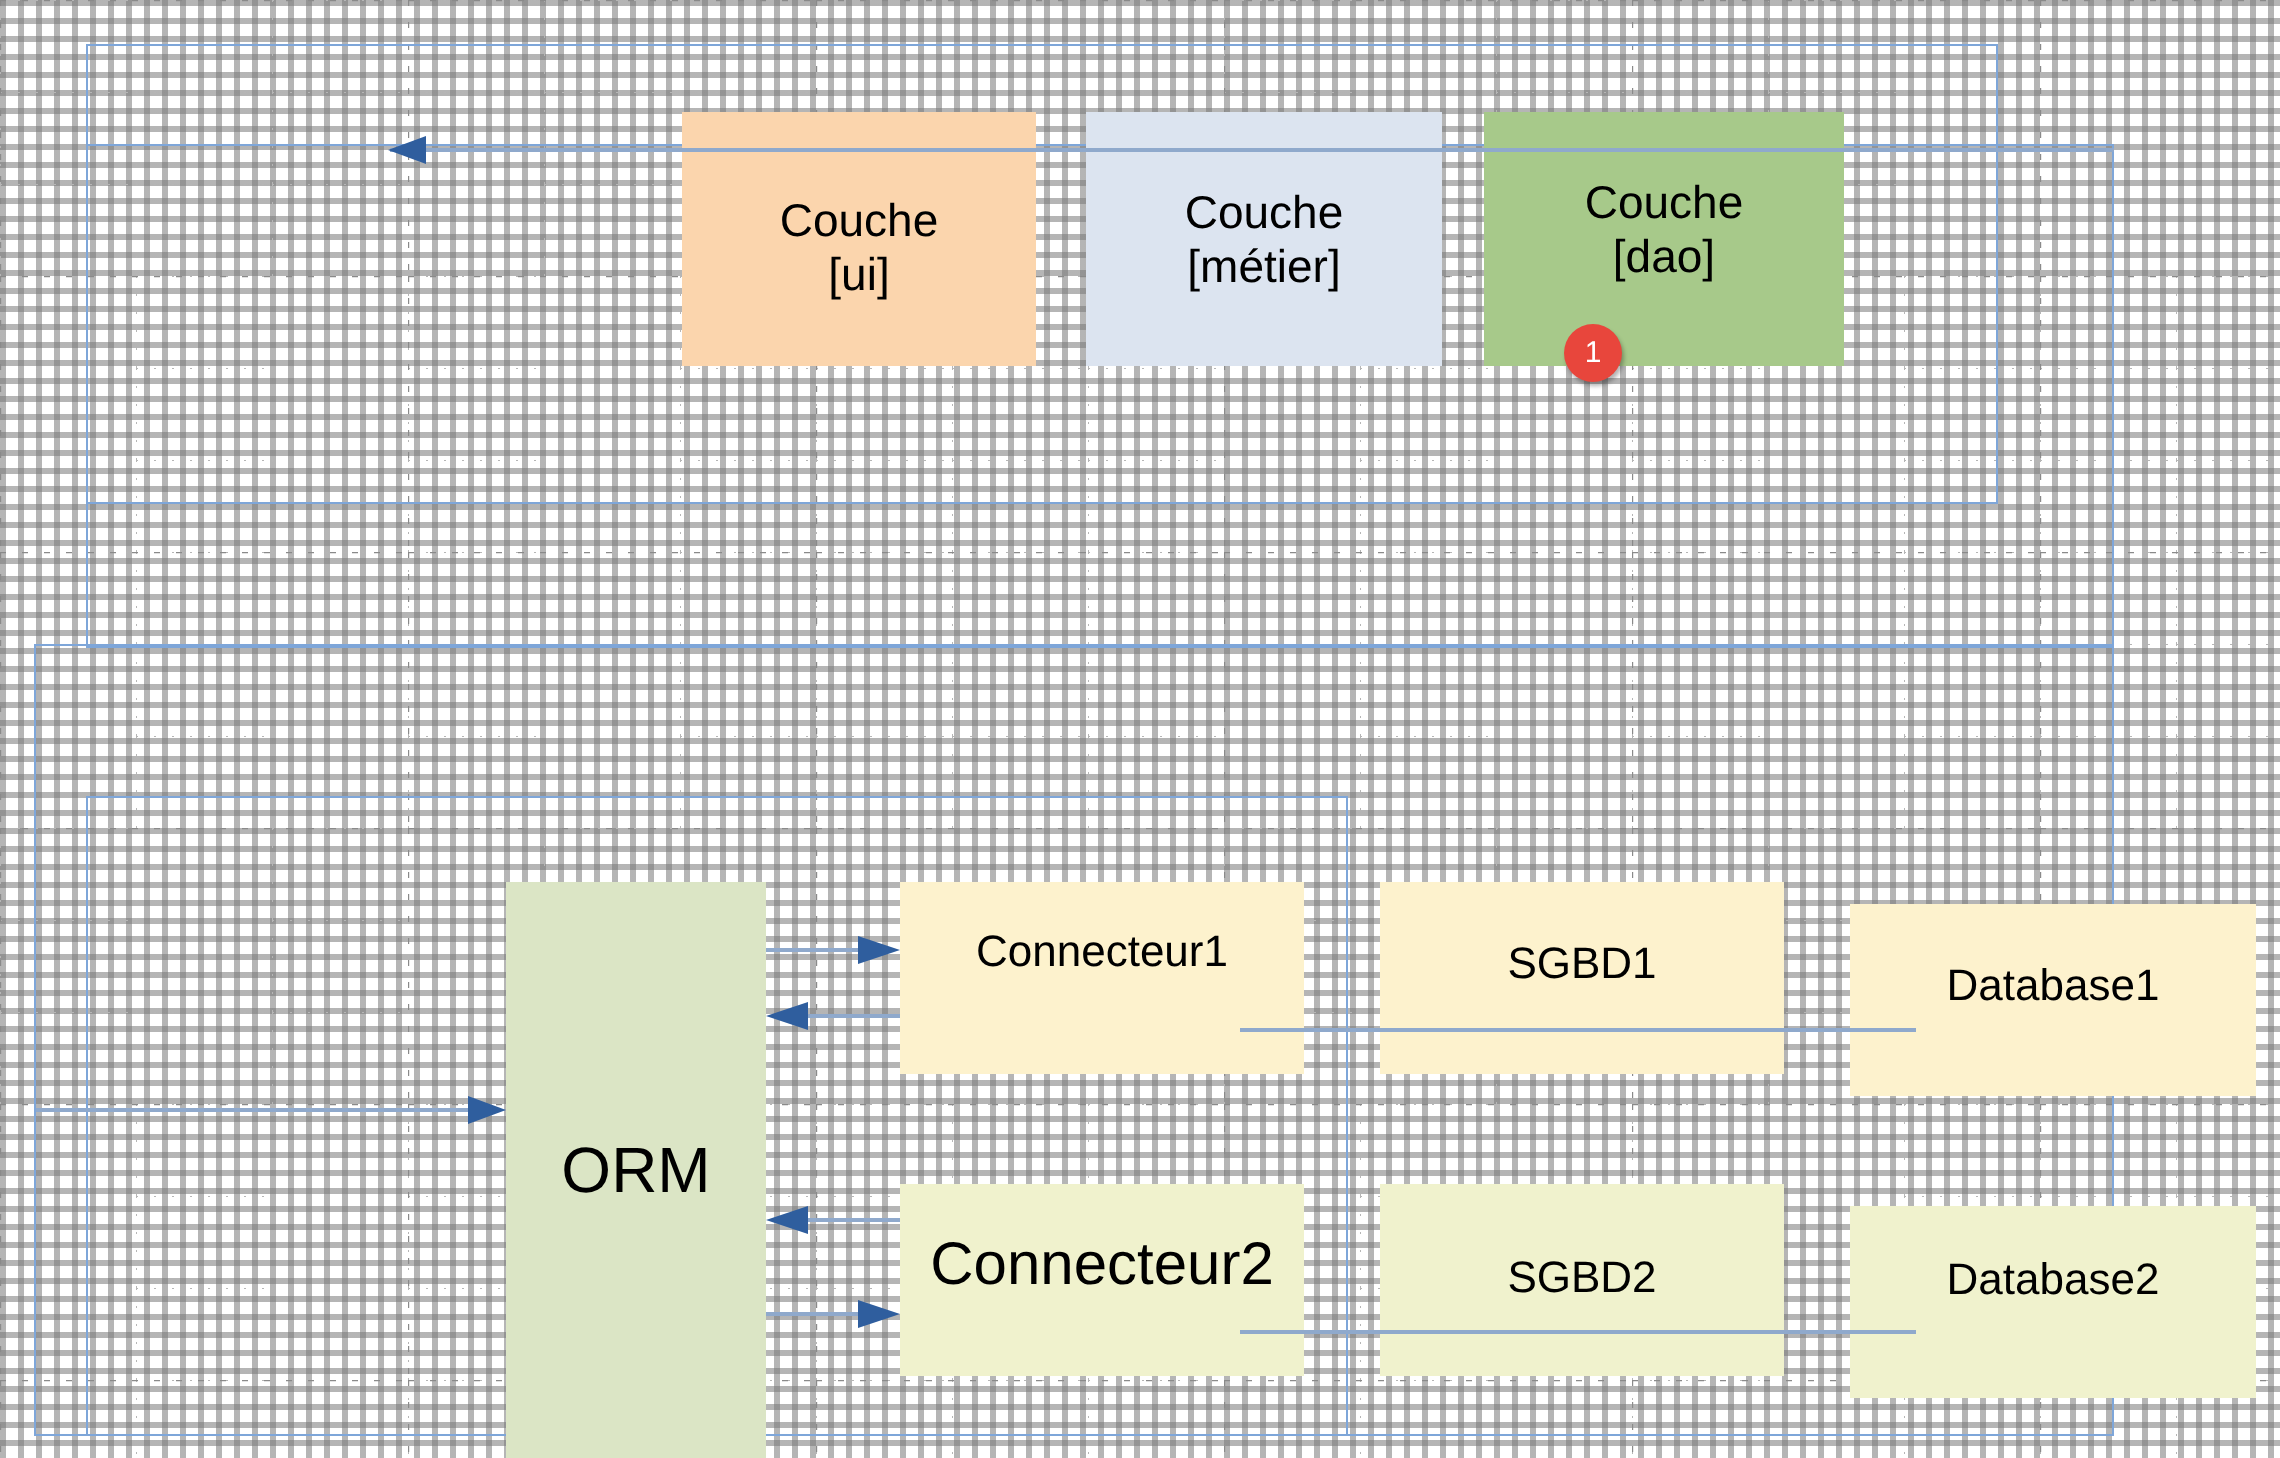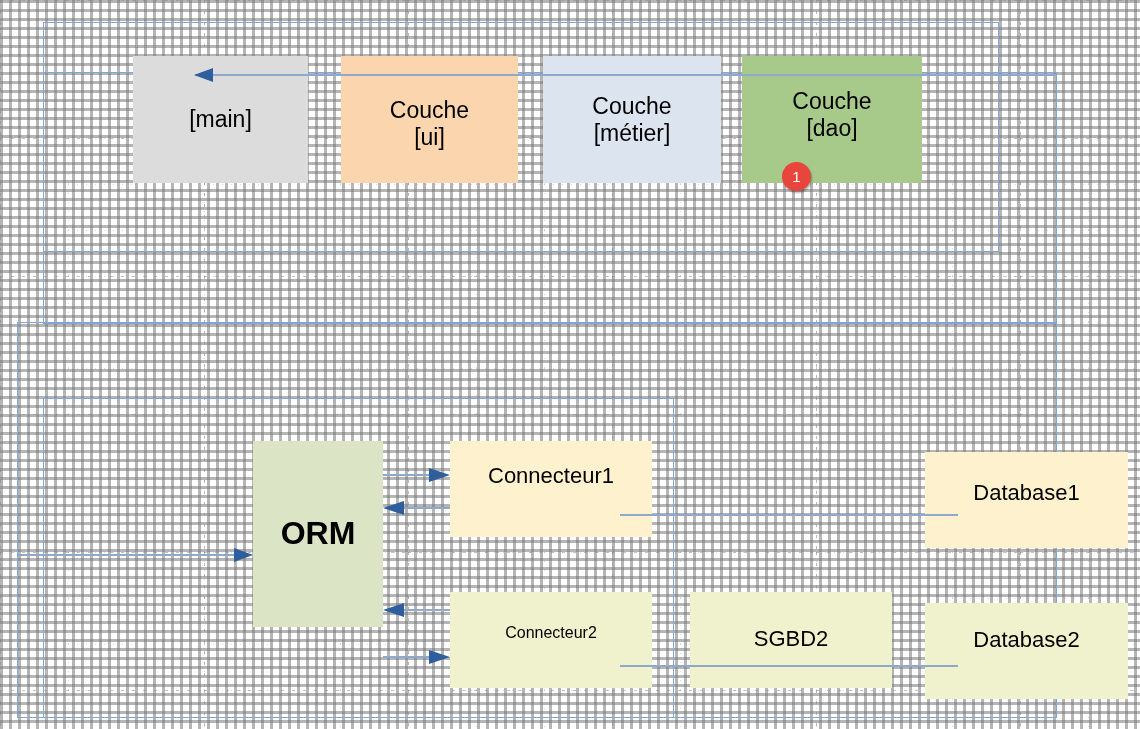--- a/index.html
+++ b/index.html
@@ -98,39 +98,39 @@
     </defs>
     <rect x="-4" y="-8" width="1148" height="744" fill="url(#fineDots)"></rect>
     <rect x="-4" y="-8" width="1148" height="744" fill="url(#majorDots)"></rect>
   </svg>
 
   <div class="container-rect" style="left:43px; top:22px; width:956px; height:230px;"></div>
   <div class="container-rect" style="left:43px; top:72px; width:1014px; height:252px;"></div>
   <div class="container-rect" style="left:17px; top:322px; width:1040px; height:396px;"></div>
   <div class="container-rect" style="left:43px; top:398px; width:631px; height:320px;"></div>
 
-  <div class="box" style="left:133px; top:56px; width:175px; height:127px; background:#dcdcdc; font-size:23px;">[main]</div>
 
   <div class="box" style="left:341px; top:56px; width:177px; height:127px; background:#fbd5ad; font-size:23px; padding-top:8px;">Couche
 [ui]</div>
 
   <div class="box" style="left:543px; top:56px; width:178px; height:127px; background:#dce4f0; font-size:23px;">Couche
 [métier]</div>
 
   <div class="box" style="left:742px; top:56px; width:180px; height:127px; background:#a7c98a; font-size:23px; padding-bottom:10px;">Couche
 [dao]</div>
 
   <div class="badge" style="left:782px; top:162px;">1</div>
 
-  <div class="box" style="left:253px; top:441px; width:130px; height:186px; background:#dbe5c5; font-size:32px;font-weight:bold;">ORM</div>
+  <div class="box" style="left:253px; top:441px; width:130px; height:289px; background:#dbe5c5; font-size:32px;">ORM</div>
 
   <div class="box" style="left:450px; top:441px; width:202px; height:96px; background:#fdf2cd; font-size:22px; padding-bottom:27px;">Connecteur1</div>
 
-  <div class="box" style="left:450px; top:592px; width:202px; height:96px; background:#f0f2cd; font-size:16px; padding-bottom:14px;">Connecteur2</div>
+  <div class="box" style="left:450px; top:592px; width:202px; height:96px; background:#f0f2cd; font-size:30px; padding-bottom:14px;">Connecteur2</div>
 
+  <div class="box" style="left:690px; top:441px; width:202px; height:96px; background:#fdf2cd; font-size:22px; padding-bottom:14px;">SGBD1</div>
 
   <div class="box" style="left:690px; top:592px; width:202px; height:96px; background:#f0f2cd; font-size:22px; padding-bottom:2px;">SGBD2</div>
 
   <div class="box" style="left:925px; top:452px; width:203px; height:96px; background:#fdf2cd; font-size:22px; padding-bottom:14px;text-align:center;">Database1</div>
 
   <div class="box" style="left:925px; top:603px; width:203px; height:96px; background:#f0f2cd; font-size:22px; padding-bottom:22px;">Database2</div>
 
   <svg class="edges" viewBox="0 0 1140 729" xmlns="http://www.w3.org/2000/svg">
     <defs>
       <marker id="arrowL" markerWidth="12" markerHeight="12" refX="10" refY="5" orient="auto-start-reverse" markerUnits="userSpaceOnUse">

